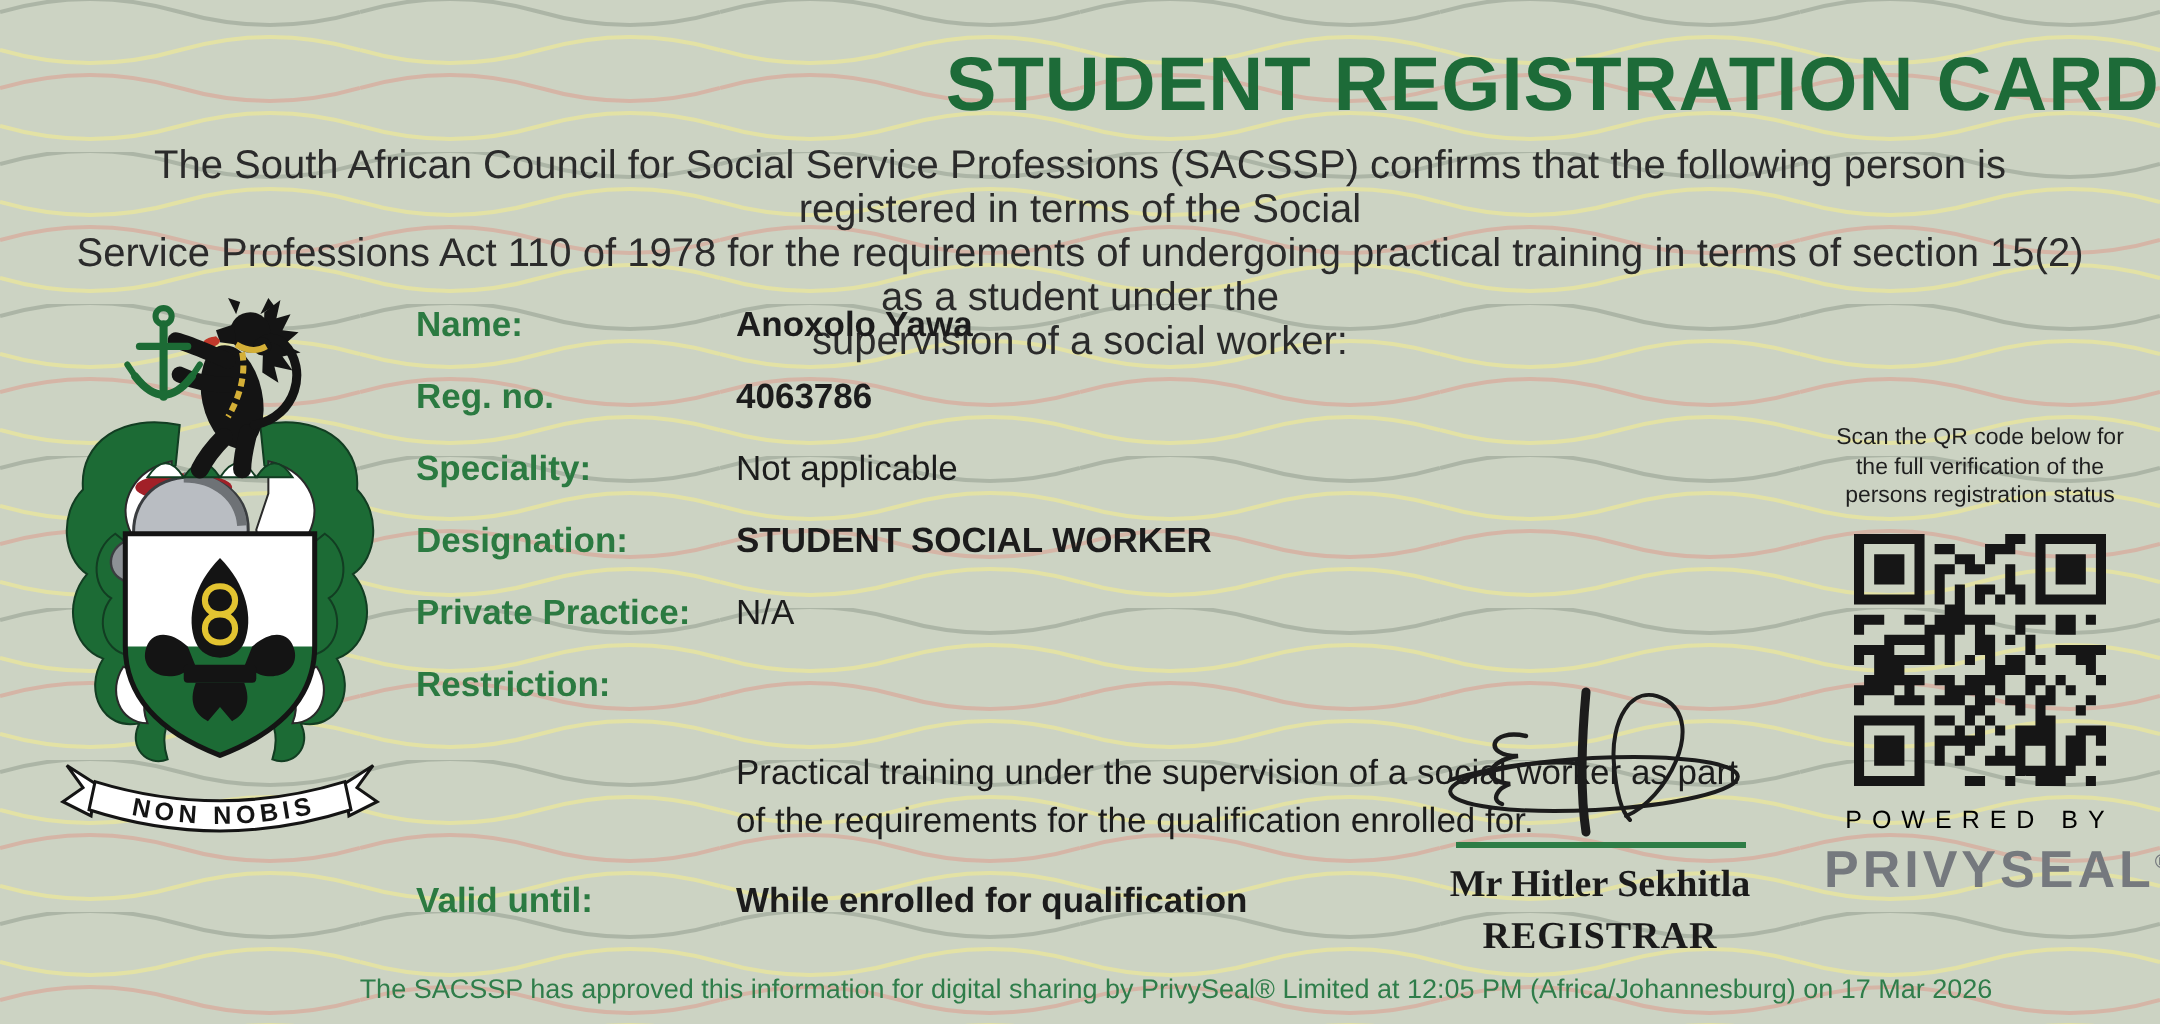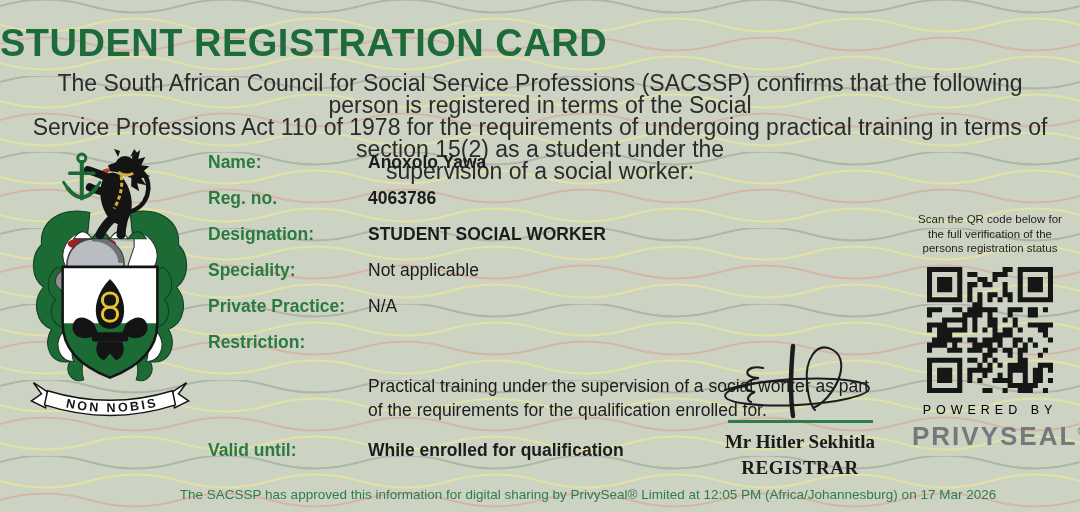--- a/index.html
+++ b/index.html
@@ -4,26 +4,26 @@
 <style>
   html,body{margin:0;padding:0;background:#fff;}
   .card{
     position:relative;width:1080px;height:512px;overflow:hidden;
     background:#ccd3c3;font-family:"Liberation Sans",sans-serif;color:#1e1e1e;
   }
   .waves{position:absolute;inset:0;z-index:0;}
   .layer{position:absolute;z-index:1;}
 
   .title{
-    top:22px;left:0;width:100%;text-align:left;
+    top:22px;left:0;width:100%;text-align:right;
     font-size:38px;font-weight:bold;color:#1d6b38;letter-spacing:.5px;
   }
   .intro{
     top:72px;left:30px;width:1020px;text-align:center;
-    font-size:23px;line-height:22px;color:#2b2b2b;
+    font-size:20px;line-height:22px;color:#2b2b2b;
   }
 
   .crest{top:146px;left:26px;}
 
   .fields{top:150px;left:208px;width:690px;}
   .frow{display:flex;margin-bottom:12px;font-size:17.5px;line-height:24px;}
   .frow .lbl{width:160px;flex:0 0 160px;font-weight:bold;color:#2b7a41;}
   .frow .val{color:#1c1c1c;}
   .frow .bold{font-weight:bold;}
   .frow .wrapval{max-width:505px;margin-top:44px;}
@@ -151,26 +151,26 @@
   <div class="layer fields">
     <div class="frow">
       <div class="lbl">Name:</div>
       <div class="val bold">Anoxolo Yawa</div>
     </div>
     <div class="frow">
       <div class="lbl">Reg. no.</div>
       <div class="val bold">4063786</div>
     </div>
     <div class="frow">
+      <div class="lbl">Speciality:</div>
+      <div class="val">Not applicable</div>
+    </div>
+    <div class="frow">
       <div class="lbl">Designation:</div>
       <div class="val bold">STUDENT SOCIAL WORKER</div>
-    </div>
-    <div class="frow">
-      <div class="lbl">Speciality:</div>
-      <div class="val">Not applicable</div>
     </div>
     <div class="frow">
       <div class="lbl">Private Practice:</div>
       <div class="val">N/A</div>
     </div>
     <div class="frow">
       <div class="lbl">Restriction:</div>
       <div class="val wrapval">Practical training under the supervision of a social worker as part of the requirements for the qualification enrolled for.</div>
     </div>
     <div class="frow row-valid">

